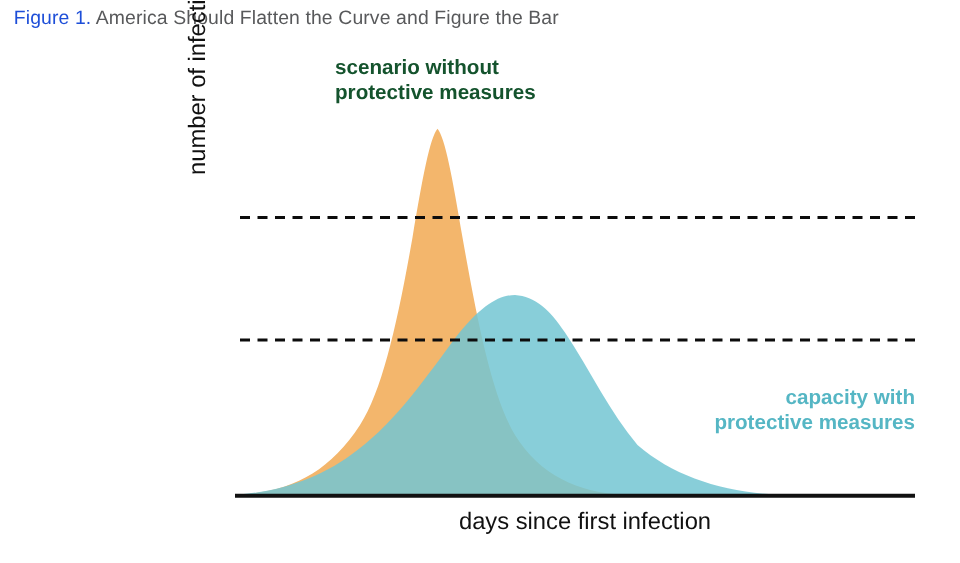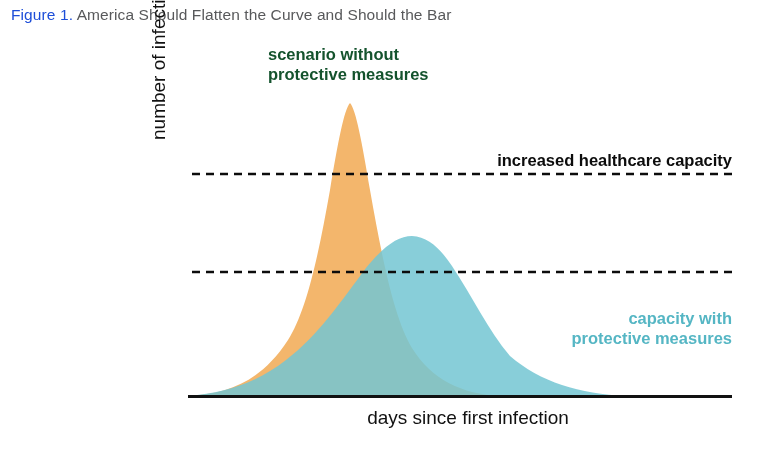--- a/index.html
+++ b/index.html
@@ -56,21 +56,21 @@
   .cap-label-upper{right:36px;top:151px;}
   .cap-label-lower{right:36px;top:249px;}
 </style>
 </head>
 <body>
 
 <div id="figure-root">
 
   <div class="caption">
     <span class="fignum">Figure 1.</span>
-    <span>America Should Flatten the Curve </span><span class="em">and</span><span> Should the Bar</span>
+    <span>America Should Flatten the Curve </span><span class="em">and</span><span> Figure the Bar</span>
   </div>
 
   <div class="plot">
     <svg width="768" height="450" viewBox="0 0 768 450" xmlns="http://www.w3.org/2000/svg">
 
       <path fill="#f3b66c" d="M 188,396
            C 230,394 262,380 288,340
            C 306,312 318,258 330,190
            C 338,142 344,110 350,103
            C 356,110 362,142 370,190
@@ -99,15 +99,14 @@
     <div class="yaxis-title">number of infections</div>
   </div>
 
   <div class="xaxis-title">days since first infection</div>
 
   <div class="curve-label label-orange">scenario without
 protective measures</div>
   <div class="curve-label label-teal">capacity with
 protective measures</div>
 
-  <div class="cap-label cap-label-upper">increased healthcare capacity</div>
 
 </div>
 
 </body></html>

